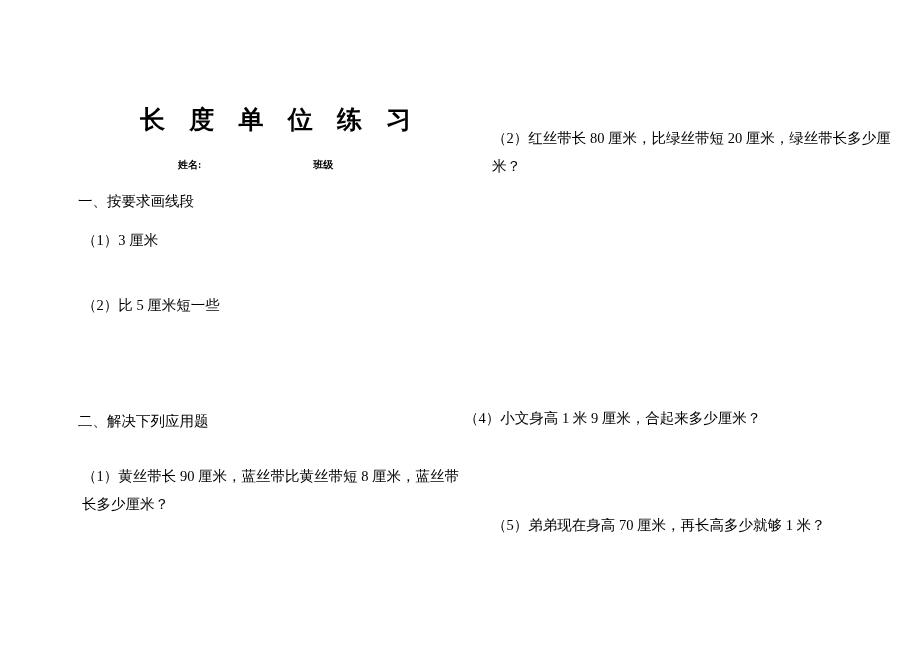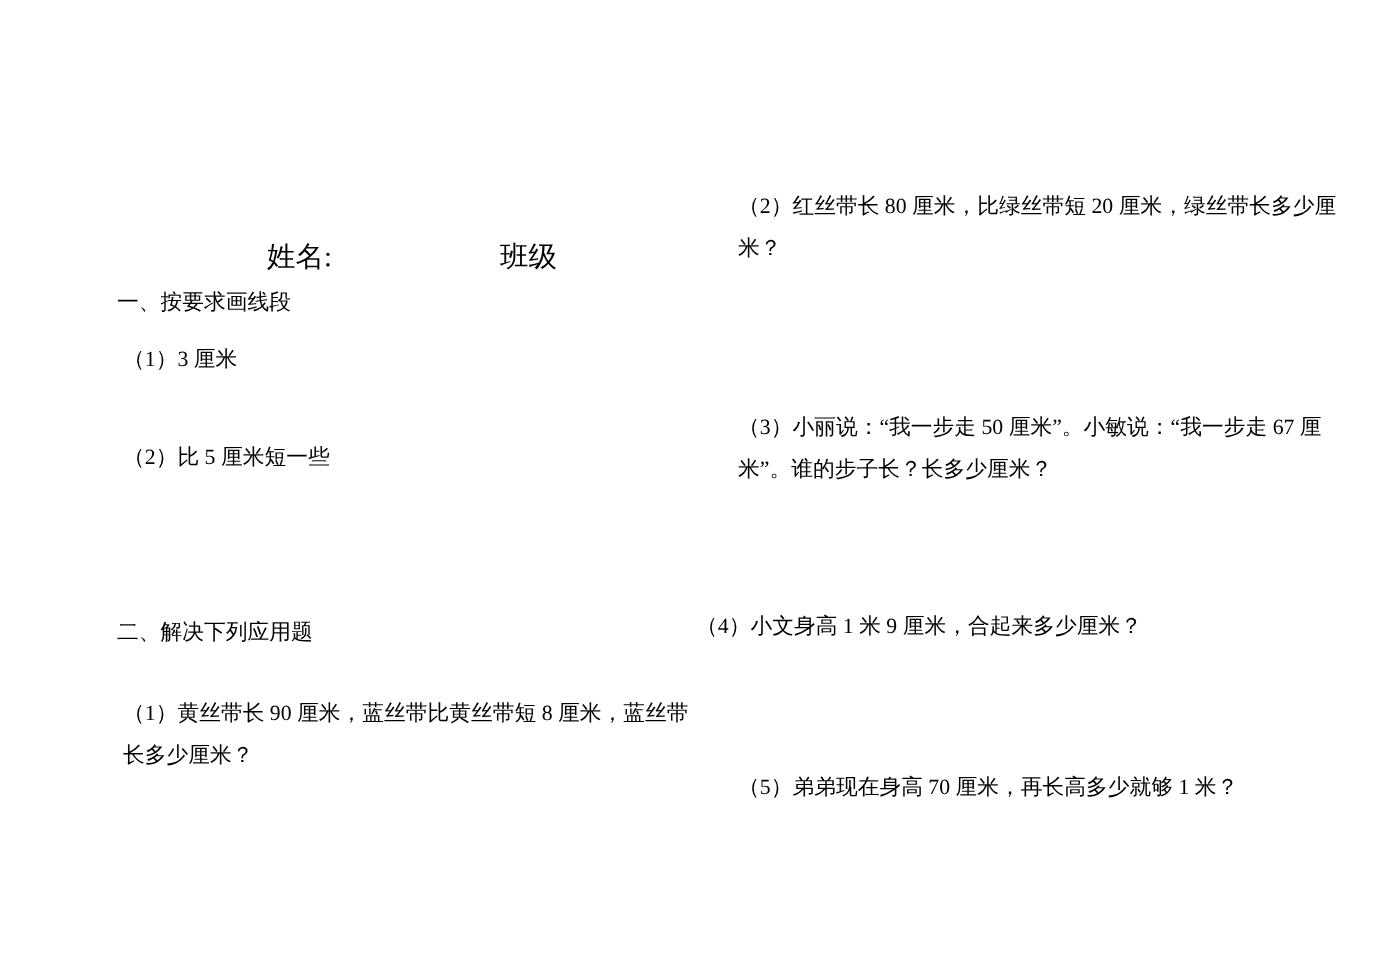--- a/index.html
+++ b/index.html
@@ -27,22 +27,22 @@
     font-size: 25px;
     font-weight: bold;
     letter-spacing: 9px;
     font-family: "Liberation Serif", serif;
     white-space: nowrap;
   }
   .name-row {
     position: absolute;
     left: 178px;
     top: 158px;
-    font-size: 19px;
-    font-weight: normal;
+    font-size: 10px;
+    font-weight: bold;
     white-space: nowrap;
   }
   .name-row .gap {
     display: inline-block;
     width: 112px;
   }
   .section-head {
     position: absolute;
     font-size: 14.5px;
     font-weight: normal;
@@ -64,37 +64,37 @@
   #r1 { left: 492px; top: 124px; width: 400px; }
   #r2 { left: 492px; top: 271px; width: 400px; }
   #r3 { left: 464px; top: 404px; width: 400px; }
   #r4 { left: 492px; top: 511px; width: 400px; font-family: Liberation Serif, serif; }
 </style>
 </head>
 <body>
 
 <div class="page">
 
+  <div class="doc-title">长 度 单 位 练 习</div>
 
   <div class="name-row">
     <span>姓名:</span><span class="gap"></span><span>班级</span>
   </div>
 
   <div class="section-head" id="sec1">一、按要求画线段</div>
 
   <div class="q" id="q1a">（1）3 厘米</div>
 
   <div class="q" id="q1b">（2）比 5 厘米短一些</div>
 
 
   <div class="section-head" id="sec2">二、解决下列应用题</div>
 
   <div class="q" id="q2a">（1）黄丝带长 90 厘米，蓝丝带比黄丝带短 8 厘米，蓝丝带长多少厘米？</div>
 
   <div class="q" id="r1">（2）红丝带长 80 厘米，比绿丝带短 20 厘米，绿丝带长多少厘米？</div>
 
-  <div class="q" id="r2">（3）小丽说：“我一步走 50 厘米”。小敏说：“我一步走 67 厘米”。谁的步子长？长多少厘米？</div>
 
   <div class="q" id="r3">（4）小文身高 1 米 9 厘米，合起来多少厘米？</div>
 
   <div class="q" id="r4">（5）弟弟现在身高 70 厘米，再长高多少就够 1 米？</div>
 
 </div>
 
 </body></html>

